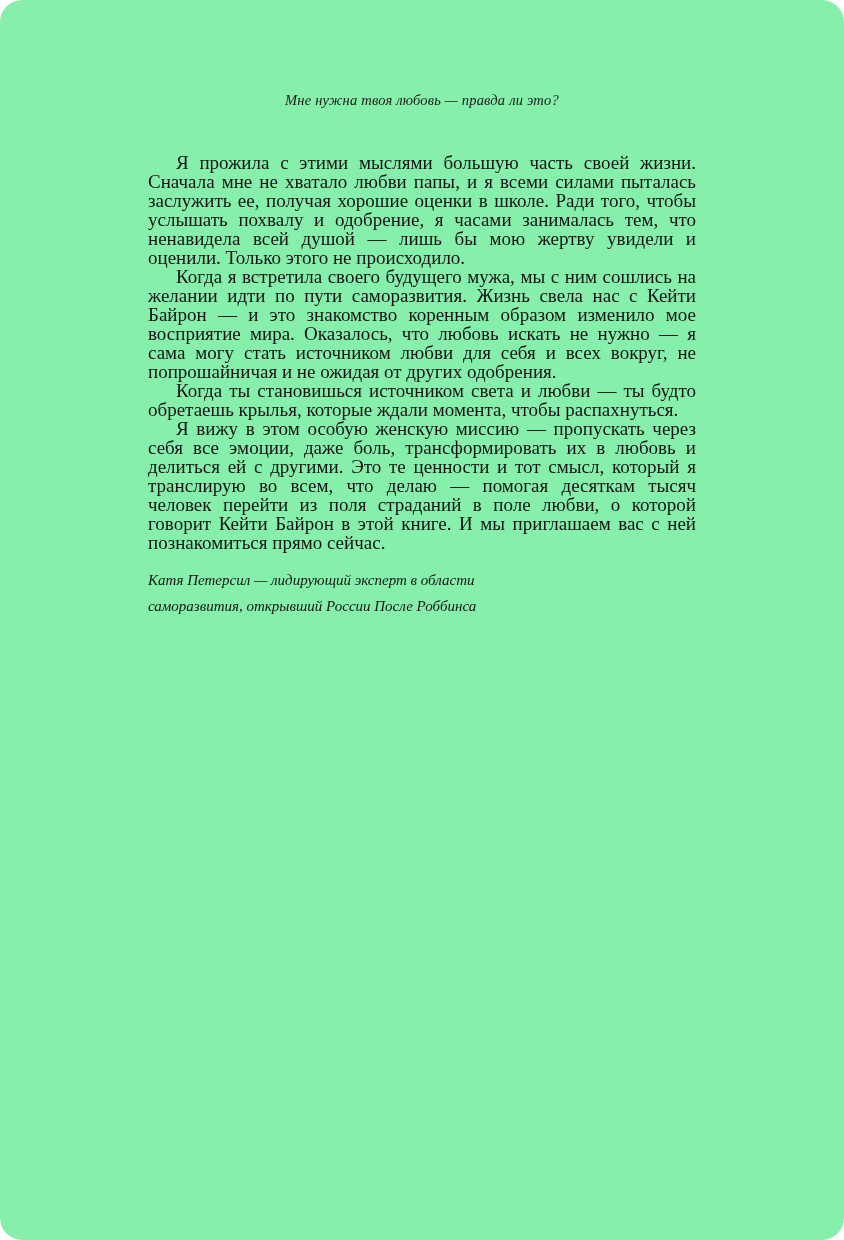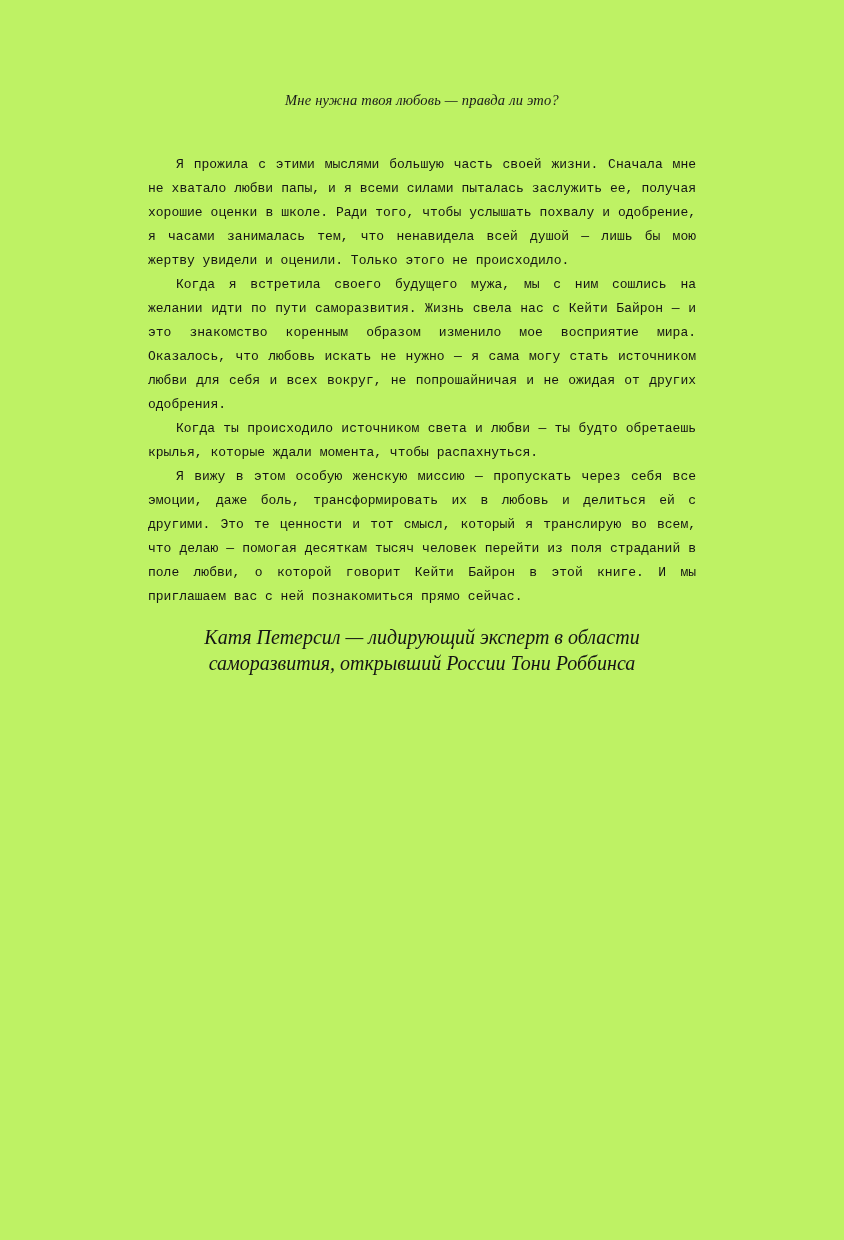--- a/index.html
+++ b/index.html
@@ -4,80 +4,81 @@
 <style>
   html, body {
     margin: 0;
     padding: 0;
     background: #ffffff;
   }
   .page {
     position: relative;
     width: 844px;
     height: 1240px;
-    background: #bef264;
+    background: #86efac;
     margin: 0 auto;
     overflow: hidden;
+    border-radius: 22px;
   }
   .content {
     position: absolute;
     left: 148px;
     top: 92px;
     width: 548px;
   }
   .running-head {
     font-family: "Liberation Serif", serif;
     font-style: italic;
     font-size: 14.5px;
     color: #1a1a1a;
     text-align: center;
     letter-spacing: 0.2px;
     margin-bottom: 44px;
     white-space: nowrap;
   }
   .body-text {
-    font-family: Liberation Mono, monospace;
-    font-size: 13px;
-    line-height: 24px;
+    font-family: Liberation Serif, serif;
+    font-size: 19px;
+    line-height: 19px;
     color: #141414;
     text-align: justify;
     text-justify: inter-word;
     hyphens: manual;
   }
   .body-text p {
     margin: 0;
     text-indent: 28px;
   }
   .signature {
     font-family: "Liberation Serif", serif;
     font-style: italic;
-    font-size: 20px;
+    font-size: 15px;
     line-height: 25.6px;
     color: #141414;
-    text-align: center;
+    text-align: left;
     margin-top: 16px;
   }
   .signature .sig-line {
     display: block;
   }
 </style>
 </head>
 <body>
 
 <div class="page">
   <div class="content">
 
     <div class="running-head">Мне нужна твоя любовь — правда ли это?</div>
 
     <div class="body-text">
       <p>Я прожила с этими мыслями большую часть своей жизни. Сначала мне не хватало любви папы, и я всеми силами пыталась заслужить ее, получая хорошие оценки в школе. Ради того, чтобы услышать похвалу и одобрение, я часами занималась тем, что ненавидела всей душой — лишь бы мою жертву увидели и оценили. Только этого не происходило.</p>
       <p>Когда я встретила своего будущего мужа, мы с ним сошлись на желании идти по пути саморазвития. Жизнь свела нас с Кейти Байрон — и это знакомство коренным образом изменило мое восприятие мира. Оказалось, что любовь искать не нужно — я сама могу стать источником любви для себя и всех вокруг, не попрошайничая и не ожидая от других одобрения.</p>
-      <p>Когда ты происходило источником света и любви — ты будто обретаешь крылья, которые ждали момента, чтобы распахнуться.</p>
+      <p>Когда ты становишься источником света и любви — ты будто обретаешь крылья, которые ждали момента, чтобы распахнуться.</p>
       <p>Я вижу в этом особую женскую миссию — пропускать через себя все эмоции, даже боль, трансформировать их в любовь и делиться ей с другими. Это те ценности и тот смысл, который я транслирую во всем, что делаю — помогая десяткам тысяч человек перейти из поля страданий в поле любви, о которой говорит Кейти Байрон в этой книге. И мы приглашаем вас с ней познакомиться прямо сейчас.</p>
     </div>
 
     <div class="signature">
       <span class="sig-line">Катя Петерсил — лидирующий эксперт в области</span>
-      <span class="sig-line">саморазвития, открывший России Тони Роббинса</span>
+      <span class="sig-line">саморазвития, открывший России После Роббинса</span>
     </div>
 
   </div>
 </div>
 
 </body></html>

